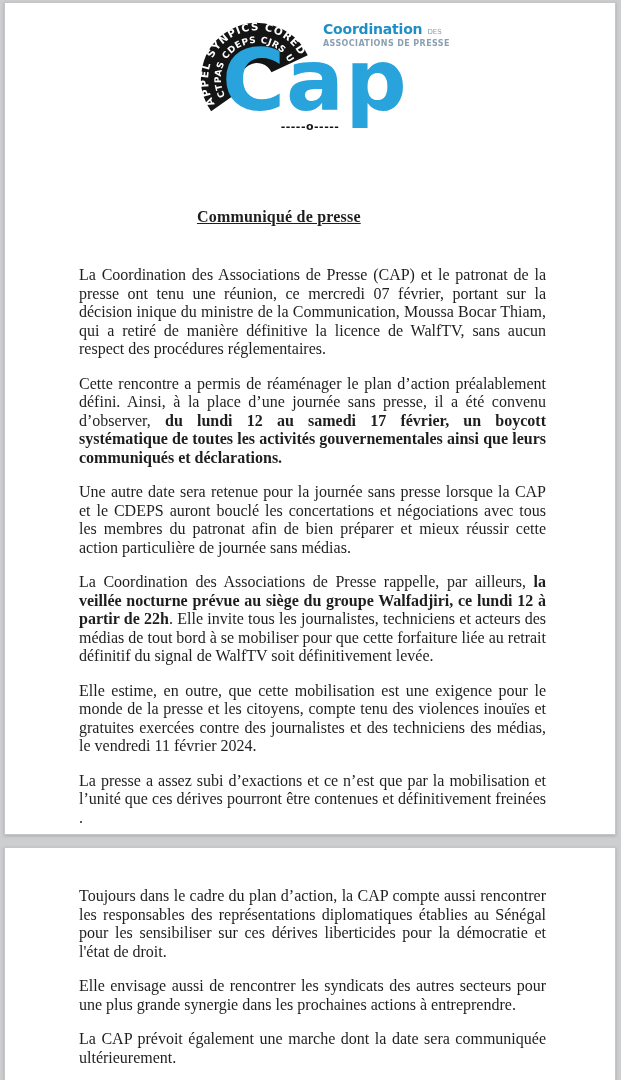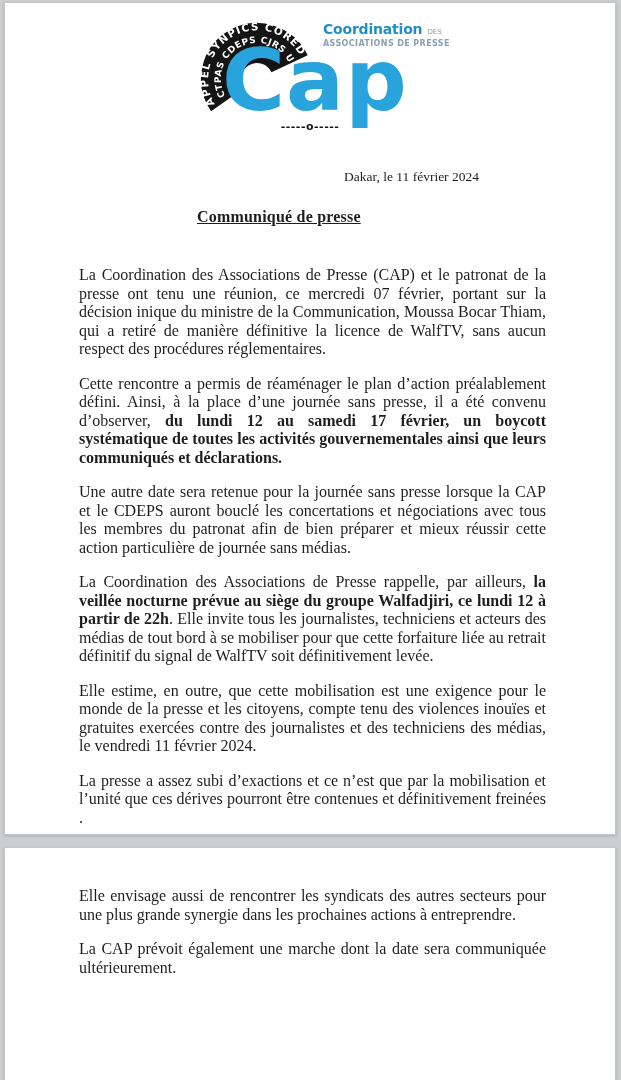--- a/index.html
+++ b/index.html
@@ -106,32 +106,32 @@
       <div class="org-line1">
         <span class="org-main">Coordination</span>
         <span class="org-suffix">DES</span>
       </div>
       <div class="org-line2">ASSOCIATIONS DE PRESSE</div>
     </div>
   </div>
 
   <div class="separator">-----o-----</div>
 
-  <div class="dateline">Dakar, le 11 février 2024</div>
 
   <div class="doc-title">Communiqué de presse</div>
 
   <div class="body-text">
     <p><span>La Coordination des Associations de Presse (CAP) et le patronat de la presse ont tenu une réunion, ce mercredi 07 février, portant sur la décision inique du ministre de la Communication, Moussa Bocar Thiam, qui a retiré de manière définitive la licence de WalfTV, sans aucun respect des procédures réglementaires.</span></p>
     <p><span>Cette rencontre a permis de réaménager le plan d’action préalablement défini. Ainsi, à la place d’une journée sans presse, il a été convenu d’observer, </span><strong>du lundi 12 au samedi 17 février, un boycott systématique de toutes les activités gouvernementales ainsi que leurs communiqués et déclarations.</strong></p>
     <p><span>Une autre date sera retenue pour la journée sans presse lorsque la CAP et le CDEPS auront bouclé les concertations et négociations avec tous les membres du patronat afin de bien préparer et mieux réussir cette action particulière de journée sans médias.</span></p>
     <p><span>La Coordination des Associations de Presse rappelle, par ailleurs, </span><strong>la veillée nocturne prévue au siège du groupe Walfadjiri, ce lundi 12 à partir de 22h</strong><span>. Elle invite tous les journalistes, techniciens et acteurs des médias de tout bord à se mobiliser pour que cette forfaiture liée au retrait définitif du signal de WalfTV soit définitivement levée.</span></p>
     <p><span>Elle estime, en outre, que cette mobilisation est une exigence pour le monde de la presse et les citoyens,  compte tenu des violences inouïes et gratuites exercées contre des journalistes et des techniciens des médias, le vendredi 11 février 2024.</span></p>
     <p><span>La presse a assez subi d’exactions et ce n’est que par la mobilisation et l’unité que ces dérives pourront être contenues et définitivement freinées .</span></p>
   </div>
 </div>
 
 <div class="page" id="page2">
   <div class="body-text">
+    <p><span>Toujours dans le cadre du plan d’action, la CAP compte aussi  rencontrer les responsables des représentations diplomatiques établies au Sénégal pour les sensibiliser sur ces dérives liberticides pour la démocratie et l'état de droit.</span></p>
     <p><span>Elle envisage aussi de rencontrer les syndicats des autres secteurs pour  une plus grande synergie dans les prochaines actions à entreprendre.</span></p>
     <p><span>La CAP prévoit également une marche dont la date sera communiquée ultérieurement.</span></p>
   </div>
 </div>
 
 </body></html>

